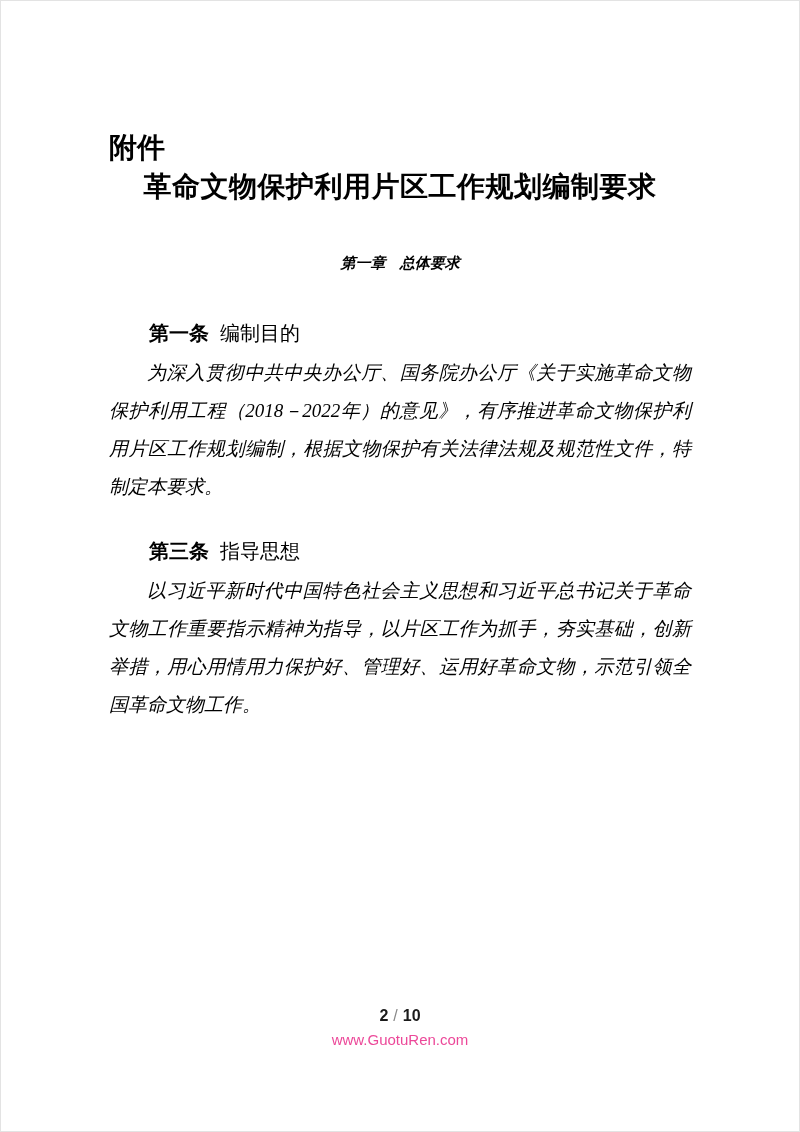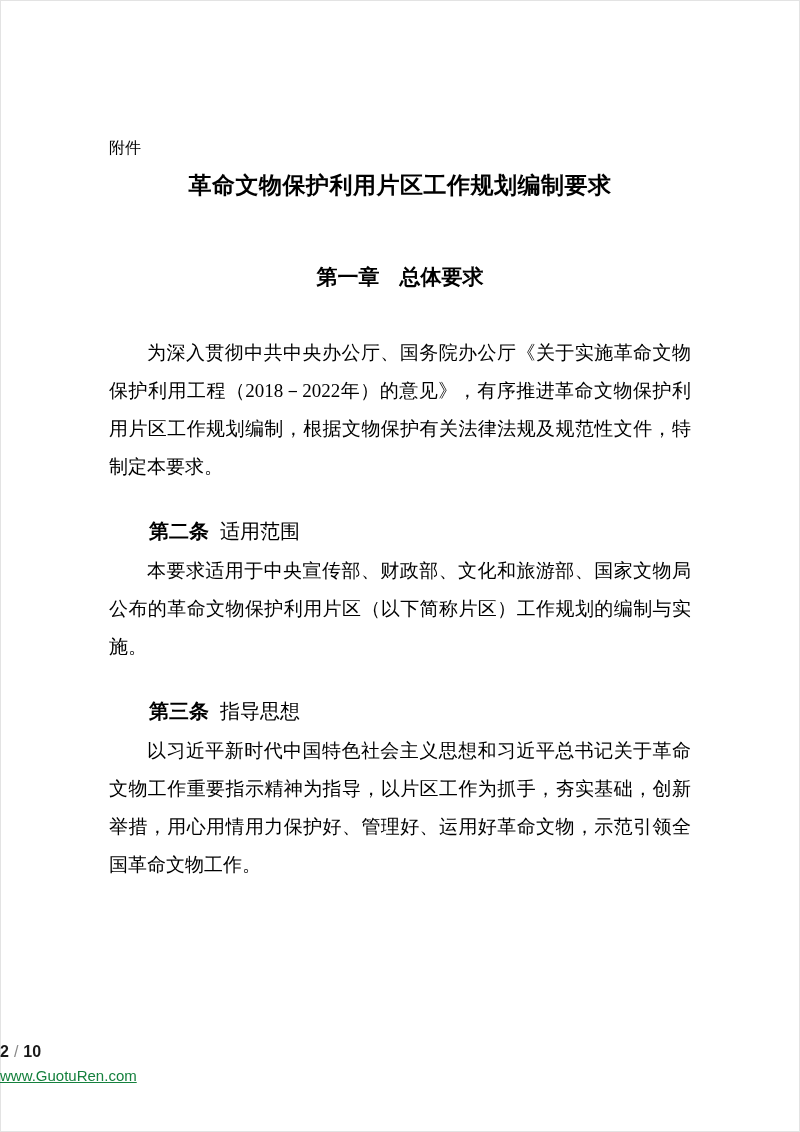--- a/index.html
+++ b/index.html
@@ -13,40 +13,41 @@
     position: relative;
     overflow: hidden;
     font-family: "Liberation Serif", "DejaVu Serif", serif;
     color: #000000;
     box-shadow: inset 0 0 0 1px #e3e3e3;
   }
   .content {
     padding: 136px 109px 0 109px;
   }
   .attachment {
-    font-size: 16px;
+    font-size: 28px;
     line-height: 24px;
-    font-weight: normal;
+    font-weight: bold;
   }
   .doc-title {
     margin: 14px 0 0 0;
     text-align: center;
-    font-family: Liberation Mono, monospace;
+    font-family: Liberation Serif, serif;
     font-weight: bold;
-    font-size: 23px;
+    font-size: 28px;
     line-height: 26px;
     letter-spacing: 0.5px;
   }
   .chapter {
-    margin-top: 64px;
+    margin-top: 50px;
     text-align: center;
     font-family: "Liberation Sans", "DejaVu Sans", sans-serif;
     font-weight: bold;
-    font-size: 21px;
+    font-size: 15px;
     line-height: 26px;
+    font-style: italic;
   }
   .chapter .chapter-num {
     margin-right: 0.95em;
   }
   .section {
     margin-top: 32px;
   }
   .section.first {
     margin-top: 44px;
   }
@@ -62,73 +63,71 @@
   }
   .sec-title {
     font-weight: normal;
   }
   .section p {
     margin: 8px 0 0 0;
     font-size: 19px;
     line-height: 38px;
     text-align: justify;
     text-indent: 2em;
+    font-style: italic;
   }
   .footer {
     position: absolute;
     left: 0;
     right: 0;
-    top: 1042px;
+    top: 1006px;
+    text-align: center;
   }
   .page-num {
     font-family: "Liberation Sans", "DejaVu Sans", sans-serif;
     font-size: 16px;
     line-height: 20px;
     font-weight: bold;
     color: #1a1a1a;
   }
   .page-num .sep {
     font-weight: normal;
     color: #8a8a8a;
     padding: 0 5px;
   }
   .site-link {
     display: inline-block;
     margin-top: 4px;
     font-family: "Liberation Sans", "DejaVu Sans", sans-serif;
     font-size: 15px;
     line-height: 19px;
-    color: #15803d;
-    text-decoration: underline;
+    color: #ec4899;
     cursor: pointer;
   }
 </style>
 </head>
 <body>
 
 <div class="content">
 
   <div class="attachment">附件</div>
 
   <h1 class="doc-title">革命文物保护利用片区工作规划编制要求</h1>
 
   <h2 class="chapter">
     <span class="chapter-num">第一章</span><span>总体要求</span>
   </h2>
 
   <div class="section first">
+    <div class="sec-heading">
+      <span class="sec-num">第一条</span><span class="sec-title">编制目的</span>
+    </div>
     <p>为深入贯彻中共中央办公厅、国务院办公厅《关于实施革命文物保护利用工程（2018－2022年）的意见》，有序推进革命文物保护利用片区工作规划编制，根据文物保护有关法律法规及规范性文件，特制定本要求。</p>
   </div>
 
-  <div class="section">
-    <div class="sec-heading">
-      <span class="sec-num">第二条</span><span class="sec-title">适用范围</span>
-    </div>
-    <p>本要求适用于中央宣传部、财政部、文化和旅游部、国家文物局公布的革命文物保护利用片区（以下简称片区）工作规划的编制与实施。</p>
-  </div>
 
   <div class="section">
     <div class="sec-heading">
       <span class="sec-num">第三条</span><span class="sec-title">指导思想</span>
     </div>
     <p>以习近平新时代中国特色社会主义思想和习近平总书记关于革命文物工作重要指示精神为指导，以片区工作为抓手，夯实基础，创新举措，用心用情用力保护好、管理好、运用好革命文物，示范引领全国革命文物工作。</p>
   </div>
 
   <div class="section">
   </div>

